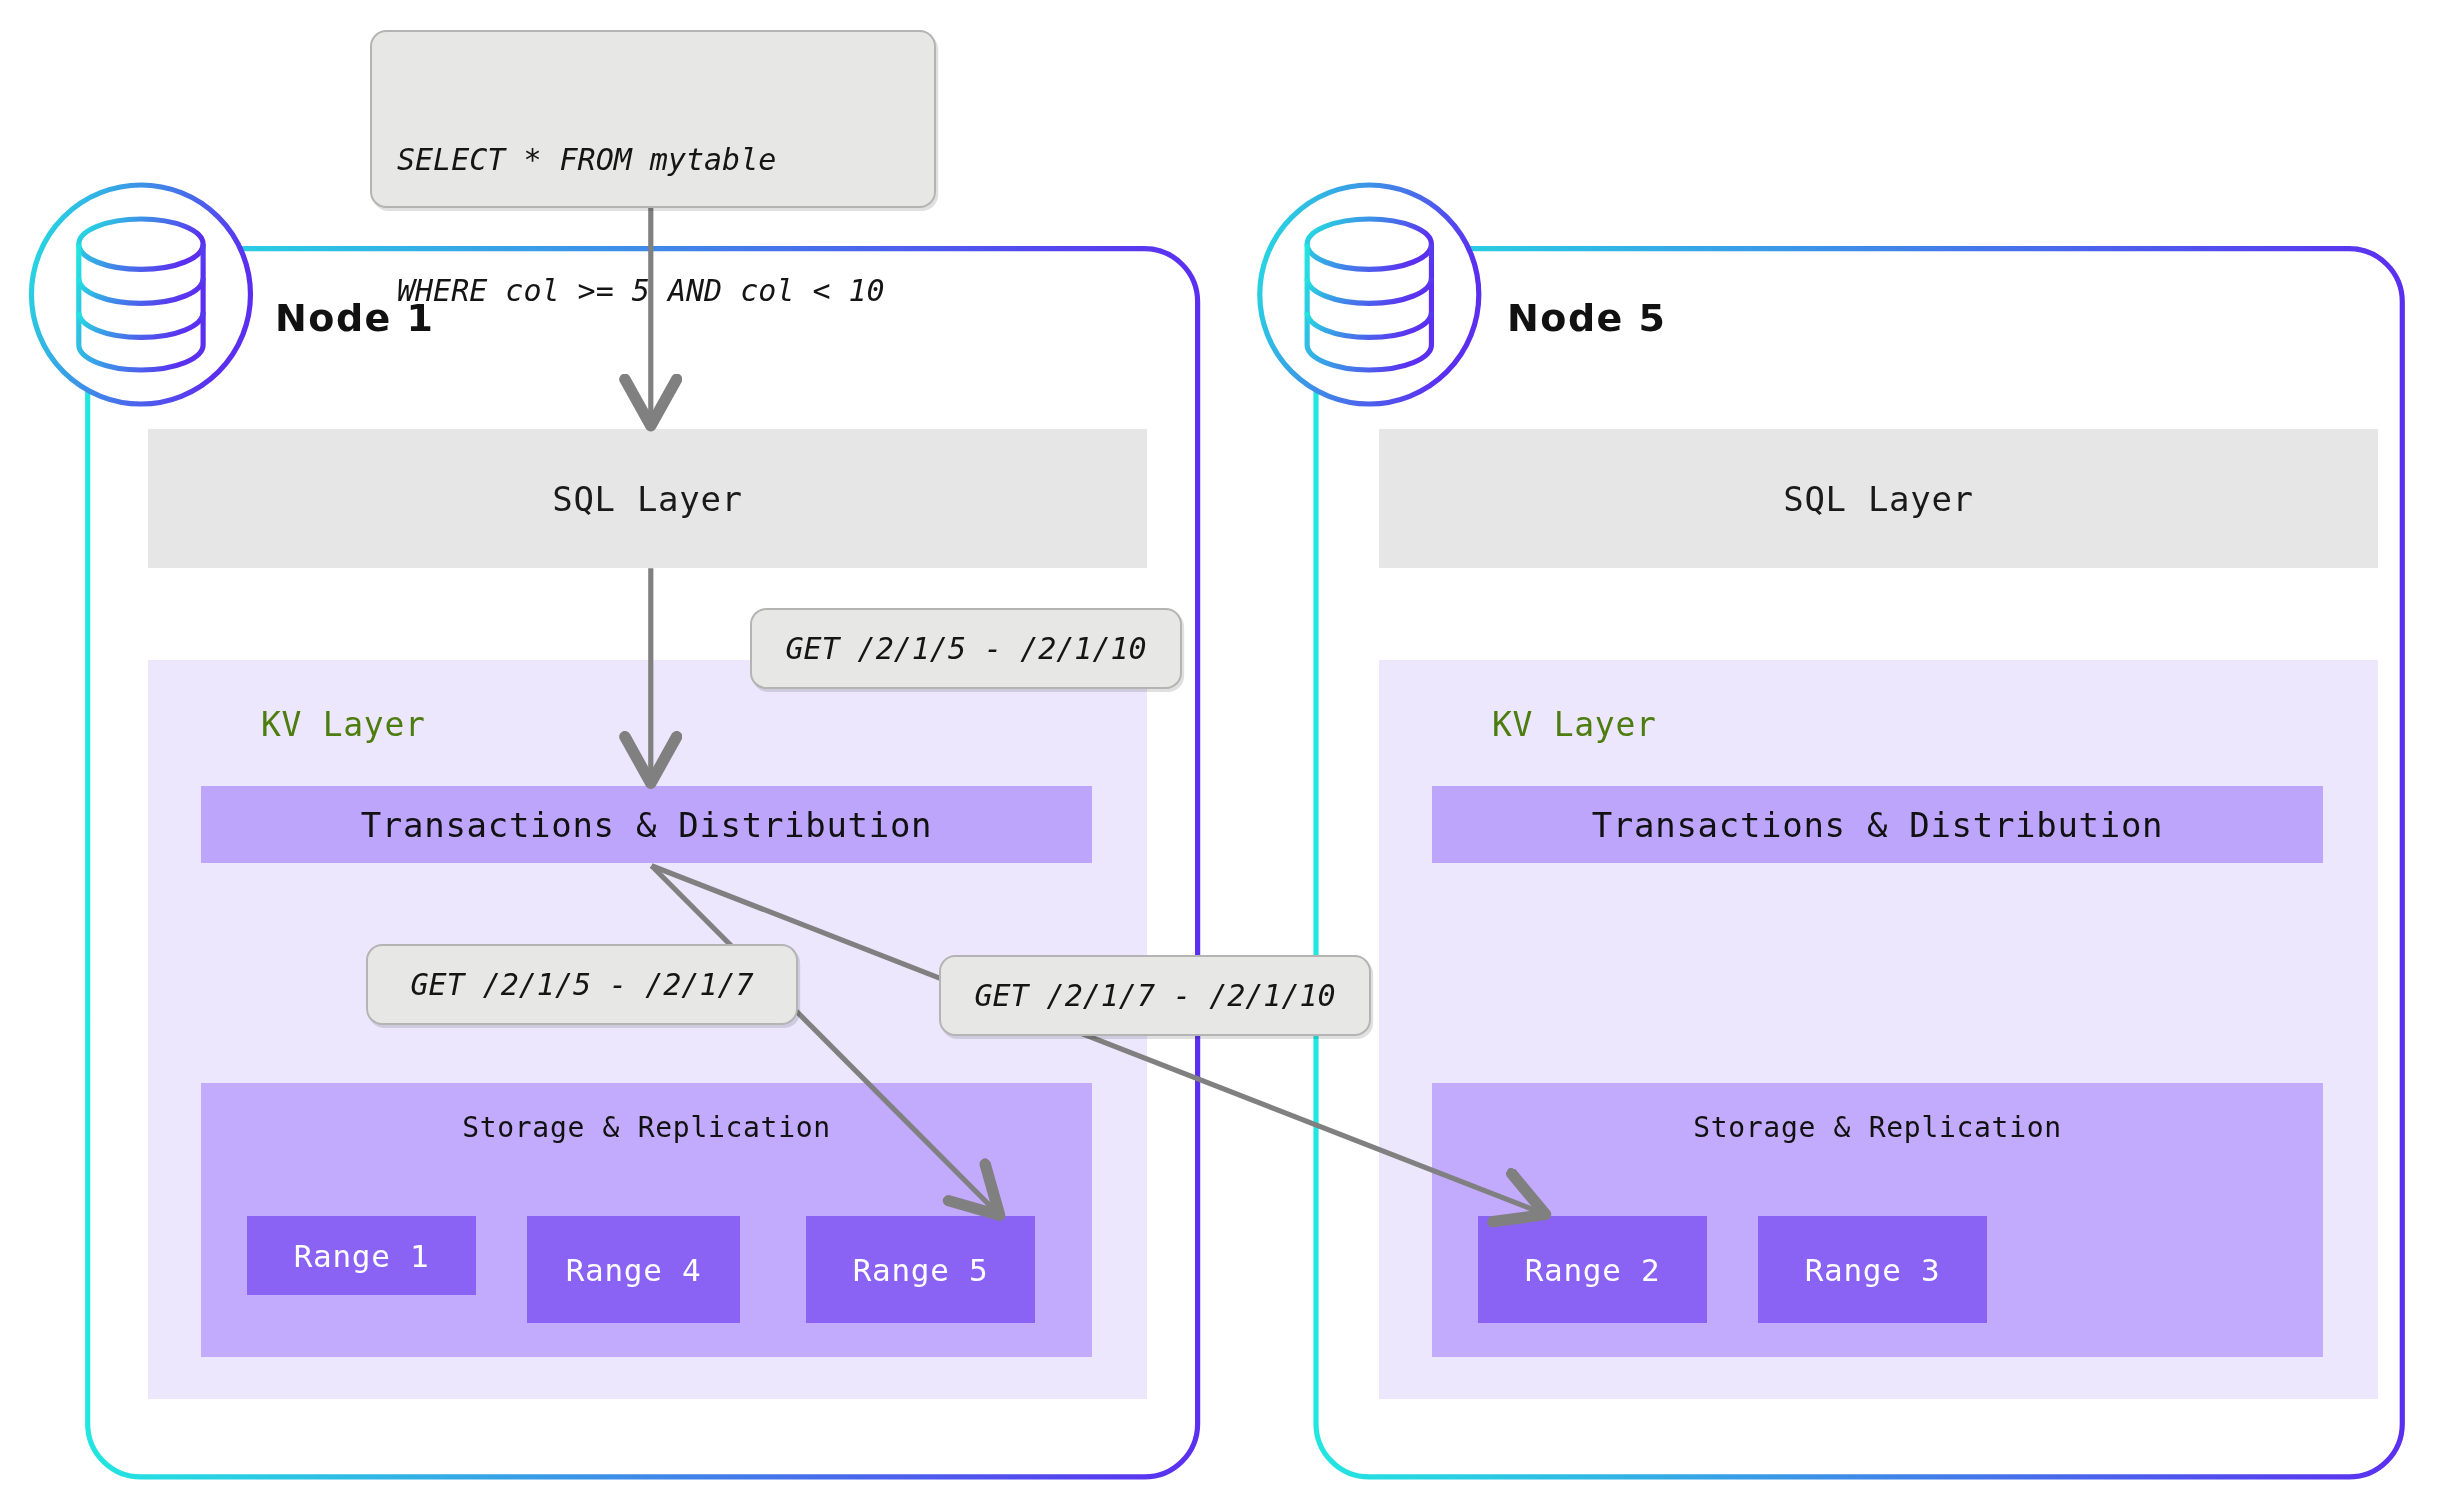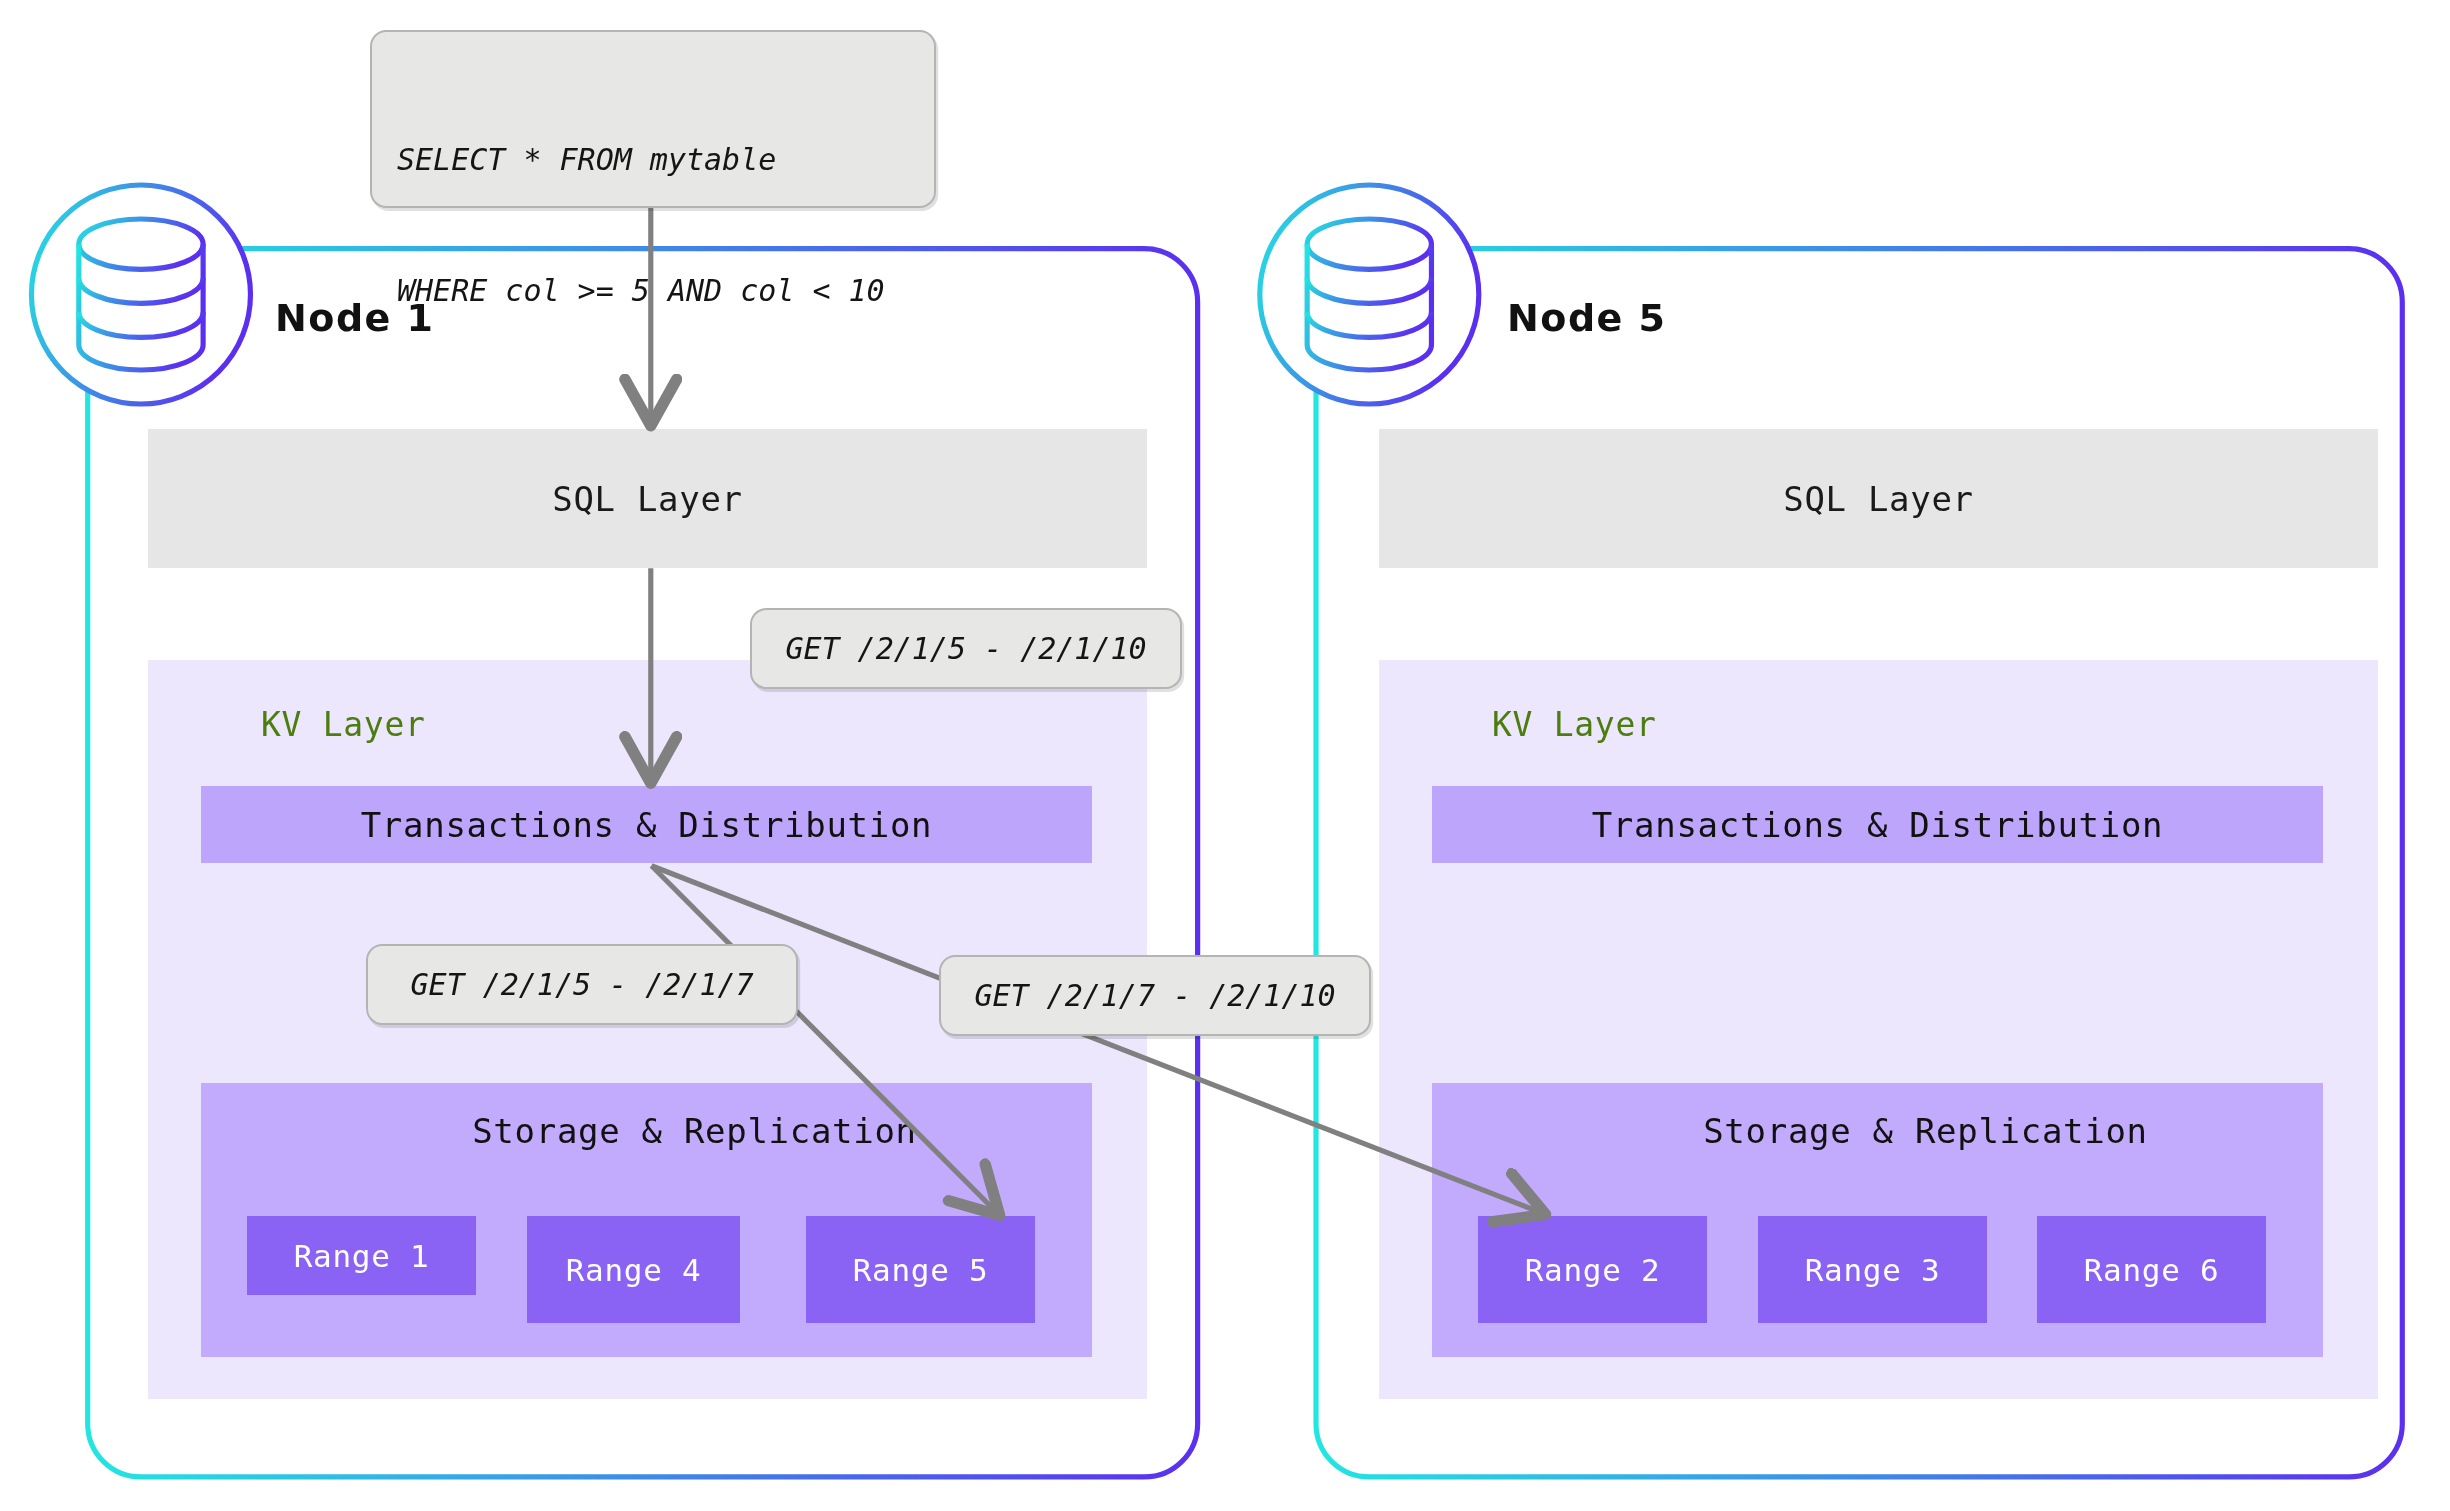--- a/index.html
+++ b/index.html
@@ -19,21 +19,21 @@
     justify-content:center;font-size:34px;color:#1a1a1a;letter-spacing:0.7px;}
 
   .kvbox{position:absolute;z-index:3;background:#ece7fd;}
   .kvlabel{position:absolute;z-index:4;font-size:33px;color:#4d7c0f;letter-spacing:0.7px;}
 
   .txbar{position:absolute;z-index:4;background:#bda5fc;display:flex;align-items:center;
     justify-content:center;font-size:34px;color:#111111;letter-spacing:0.7px;}
 
   .storage{position:absolute;z-index:4;background:#c2aafc;}
   .storage-title{position:absolute;z-index:5;width:100%;text-align:center;top:28px;
-    font-size:34px;color:#111111;letter-spacing:0.7px;padding-left:48px;}
+    font-size:28px;color:#111111;letter-spacing:0.7px;}
   .range{position:absolute;z-index:5;background:#8a63f5;color:#ffffff;display:flex;
     align-items:center;justify-content:center;font-size:31px;letter-spacing:0.7px;}
 
   .callout{position:absolute;z-index:8;background:#e7e7e5;border:2.2px solid #b4b4b4;
     border-radius:16.3px;box-shadow:2.2px 3px 0 rgba(0,0,0,0.12);
     display:flex;align-items:center;justify-content:center;
     font-style:italic;font-size:30px;color:#151515;white-space:pre;letter-spacing:0px;}
   .callout.multiline{display:block;padding:19px 34px 22px 25px;line-height:1.45;text-align:left;font-size:30px;}
 </style>
 </head>
@@ -94,21 +94,20 @@
   <div class="kvlabel" style="left:1492px;top:705px;">KV Layer</div>
 
   <div class="txbar" style="left:1432px;top:786px;width:891px;height:77px;">
     <span>Transactions &amp; Distribution</span>
   </div>
 
   <div class="storage" style="left:1432px;top:1083px;width:891px;height:274px;">
     <div class="storage-title">Storage &amp; Replication</div>
     <div class="range" style="left:46px;top:133px;width:229px;height:107px;">Range 2</div>
     <div class="range" style="left:326px;top:133px;width:229px;height:107px;">Range 3</div>
-    <div class="range" style="left:605px;top:133px;width:229px;height:107px;">Range 6</div>
   </div>
 
   <svg class="layer arrows" viewBox="0 0 3310 2042">
     <defs>
       <marker id="ah" markerWidth="14" markerHeight="14" refX="9.5" refY="6" orient="auto" markerUnits="strokeWidth">
         <path d="M1,1 L10,6 L1,11" fill="none" stroke="#808080" stroke-width="2.2" stroke-linecap="round" stroke-linejoin="round"></path>
       </marker>
     </defs>
 
     <line x1="879" y1="258" x2="879" y2="572" stroke="#808080" stroke-width="7" marker-end="url(#ah)"></line>

